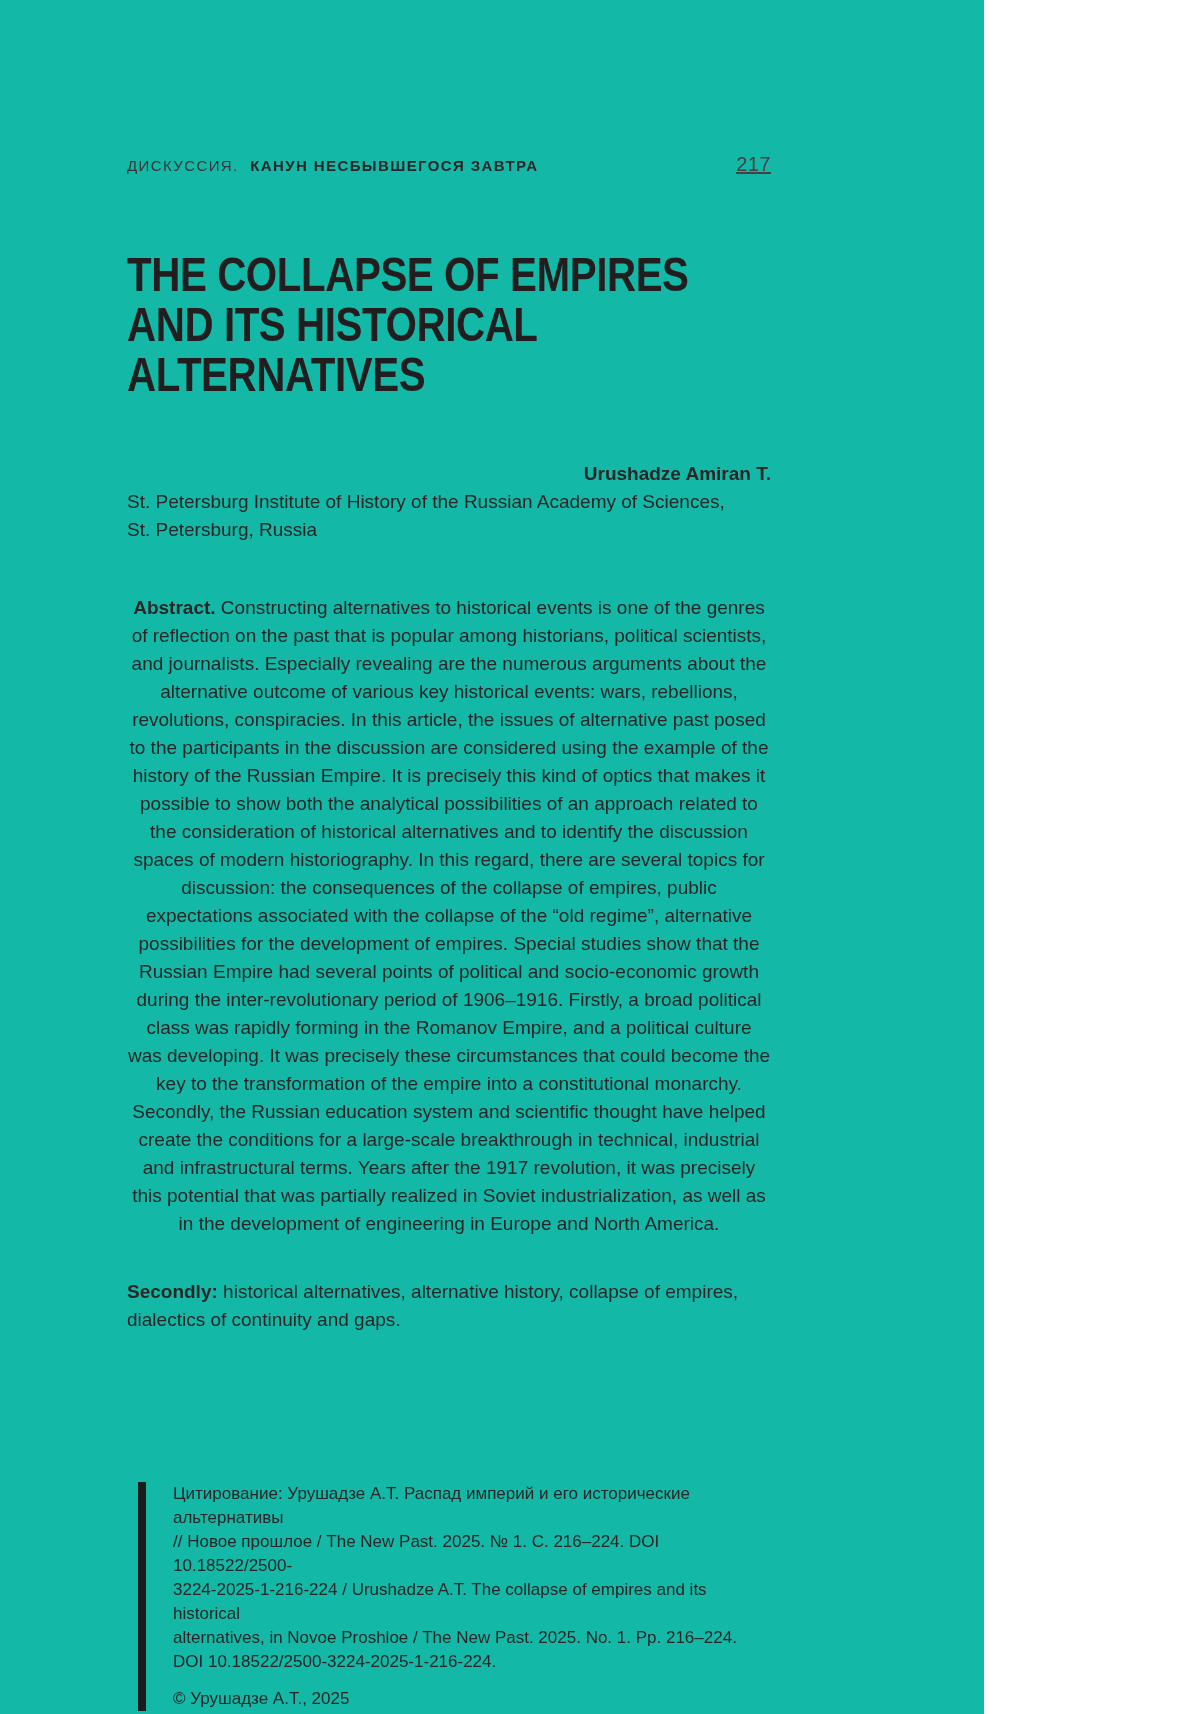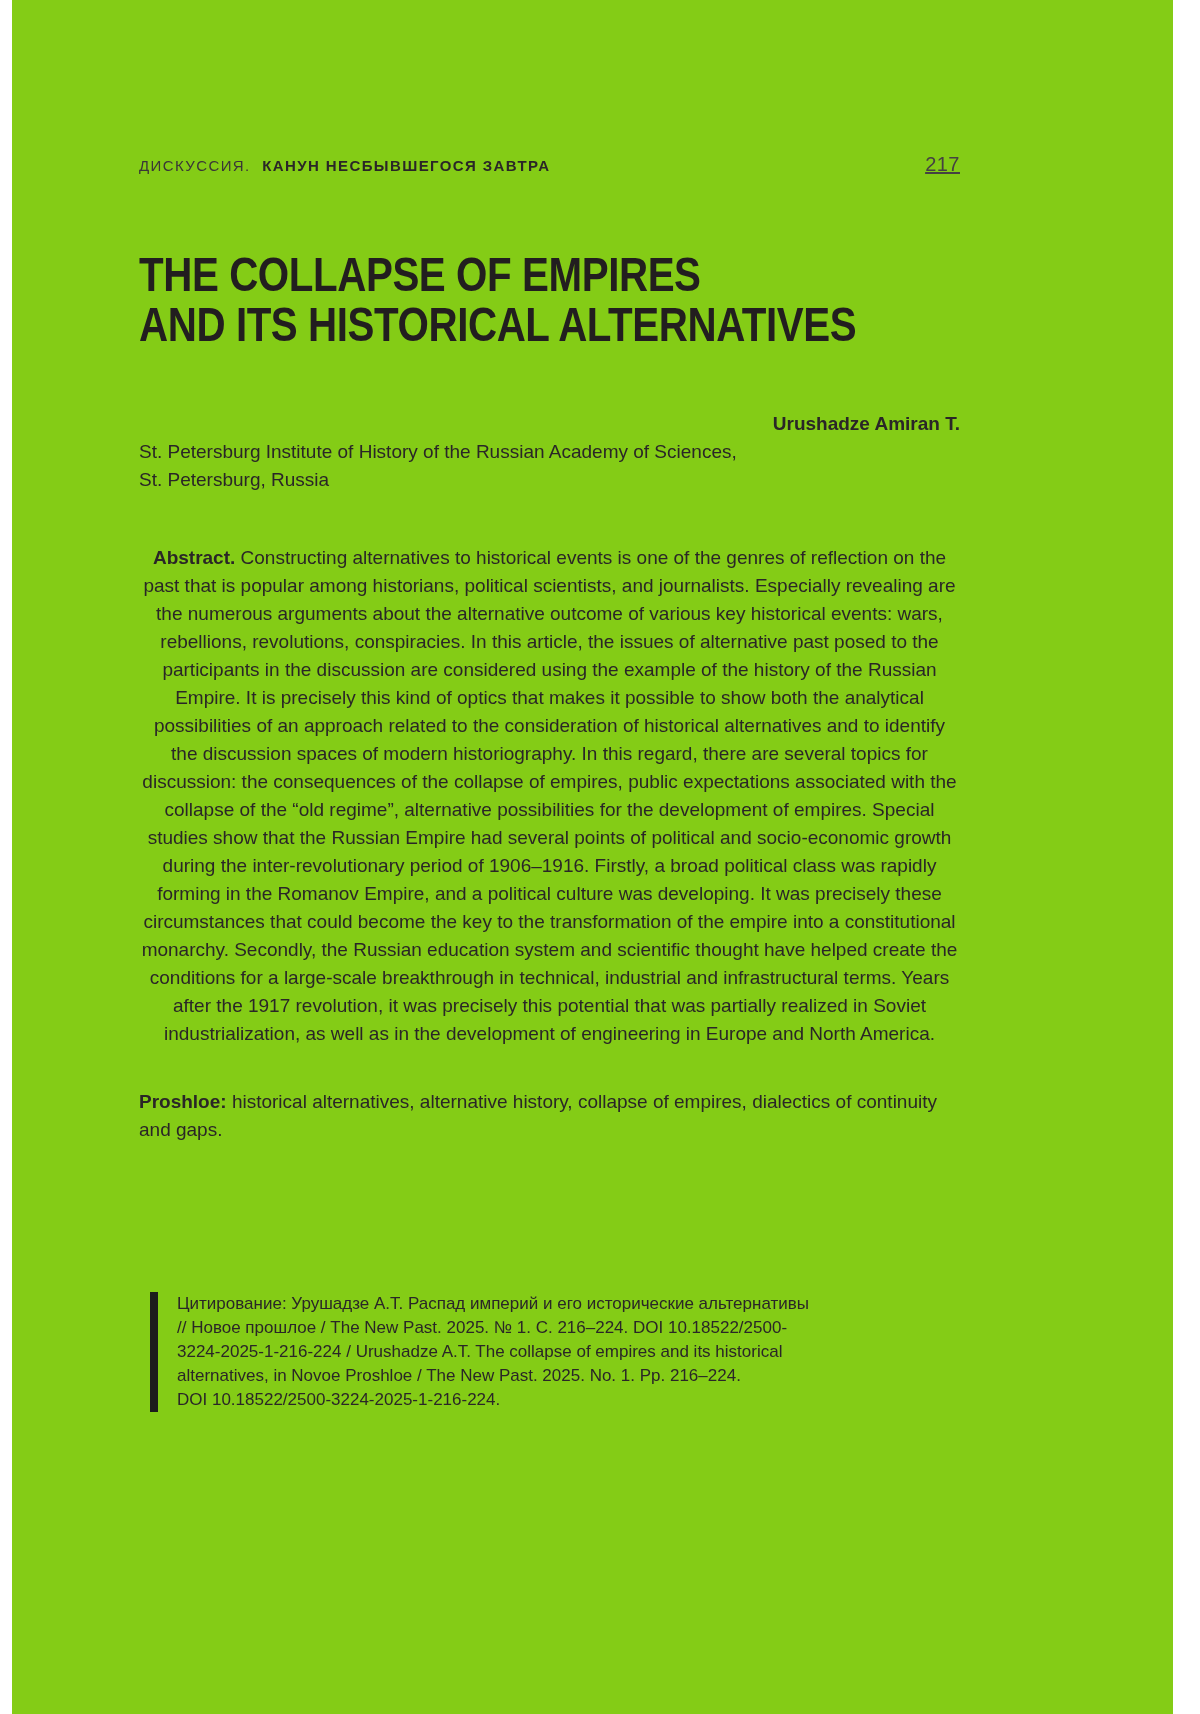--- a/index.html
+++ b/index.html
@@ -2,29 +2,28 @@
 <html><head>
 <meta charset="utf-8">
 <style>
   html, body {
     margin: 0;
     padding: 0;
     background: #ffffff;
   }
   .page {
     position: relative;
-    width: 1161px;
+    width: 984px;
     height: 1714px;
-    background: #84cc16;
+    background: #14b8a6;
     font-family: "Liberation Sans", sans-serif;
     color: #2a2627;
     box-sizing: border-box;
     padding: 153px 213px 0 127px;
     overflow: hidden;
-    margin-left: 12px;
   }
   .pre { white-space: pre-line; }
 
   
   .running-head {
     display: flex;
     justify-content: space-between;
     align-items: baseline;
     font-size: 15px;
     letter-spacing: 1.4px;
@@ -79,21 +78,21 @@
     margin-top: 148px;
     margin-left: 11px;
     display: flex;
     align-items: stretch;
   }
   .citation-bar {
     flex: 0 0 8px;
     background: #1c1c1c;
   }
   .citation-body {
-    padding-left: 19px;
+    padding-left: 27px;
     max-width: 660px;
   }
   .citation {
     margin: 0;
     font-size: 17px;
     line-height: 24px;
   }
   .copyright {
     margin: 13px 0 0 0;
     font-size: 17px;
@@ -121,28 +120,29 @@
     <div class="pre">St. Petersburg Institute of History of the Russian Academy of Sciences,
 St. Petersburg, Russia</div>
   </section>
 
   <p class="abstract">
     <span class="b">Abstract.</span>
     <span>Constructing alternatives to historical events is one of the genres of reflection on the past that is popular among historians, political scientists, and journalists. Especially revealing are the numerous arguments about the alternative outcome of various key historical events: wars, rebellions, revolutions, conspiracies. In this article, the issues of alternative past posed to the participants in the discussion are considered using the example of the history of the Russian Empire. It is precisely this kind of optics that makes it possible to show both the analytical possibilities of an approach related to the consideration of historical alternatives and to identify the discussion spaces of modern historiography. In this regard, there are several topics for discussion: the consequences of the collapse of empires, public expectations associated with the collapse of the “old regime”, alternative possibilities for the development of empires. Special studies show that the Russian Empire had several points of political and socio-economic growth during the inter-revolutionary period of 1906–1916. Firstly, a broad political class was rapidly forming in the Romanov Empire, and a political culture was developing. It was precisely these circumstances that could become the key to the transformation of the empire into a constitutional monarchy. Secondly, the Russian education system and scientific thought have helped create the conditions for a large-scale breakthrough in technical, industrial and infrastructural terms. Years after the 1917 revolution, it was precisely this potential that was partially realized in Soviet industrialization, as well as in the development of engineering in Europe and North America.</span>
   </p>
 
   <p class="keywords">
-    <span class="b">Proshloe:</span>
+    <span class="b">Secondly:</span>
     <span>historical alternatives, alternative history, collapse of empires, dialectics of continuity and gaps.</span>
   </p>
 
   <div class="citation-block">
     <div class="citation-bar"></div>
     <div class="citation-body">
       <p class="citation pre">Цитирование: Урушадзе А.Т. Распад империй и его исторические альтернативы
 // Новое прошлое / The New Past. 2025. № 1. С. 216–224. DOI 10.18522/2500-
 3224-2025-1-216-224 / Urushadze A.T. The collapse of empires and its historical
 alternatives, in Novoe Proshloe / The New Past. 2025. No. 1. Pp. 216–224.
 DOI 10.18522/2500-3224-2025-1-216-224.</p>
+      <p class="copyright">© Урушадзе А.Т., 2025</p>
     </div>
   </div>
 
 </div>
 
 </body></html>

